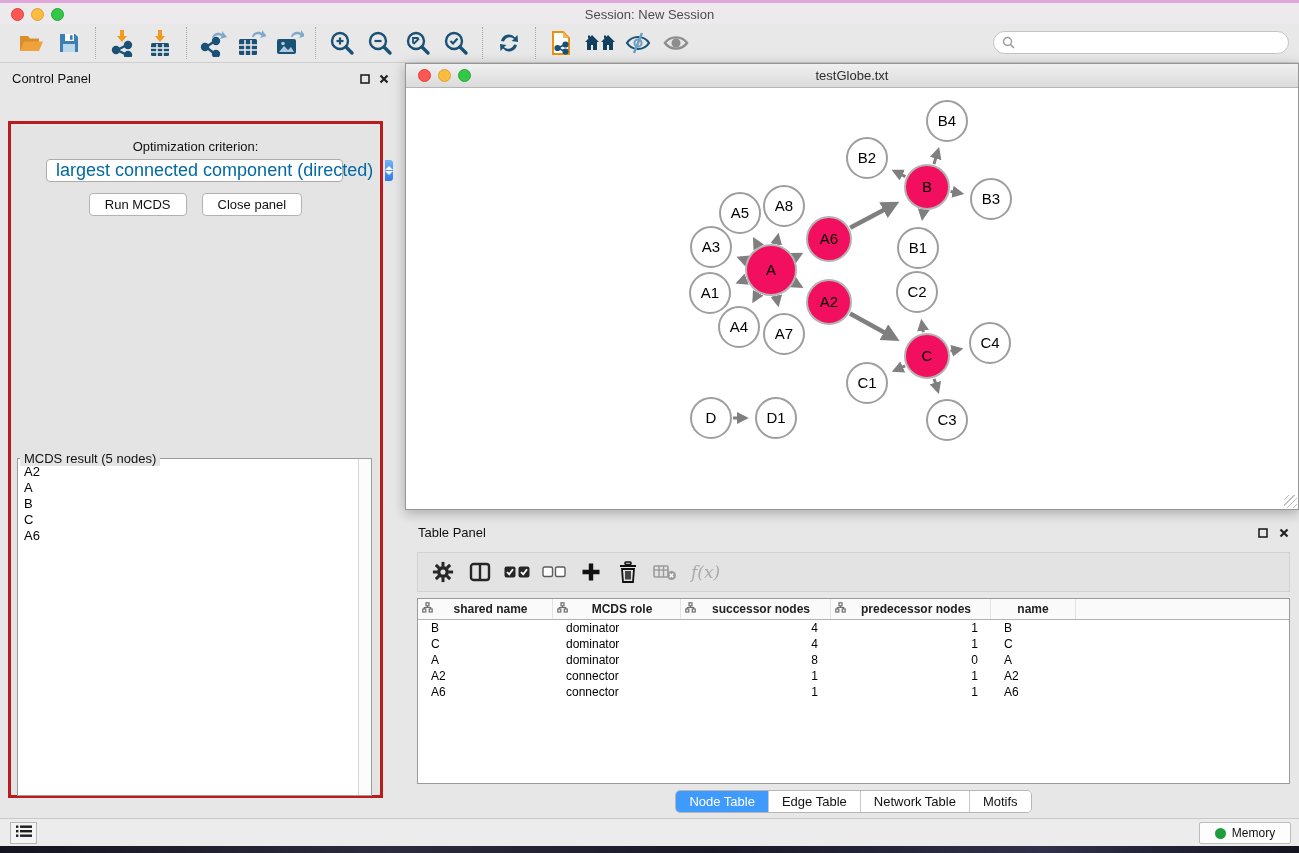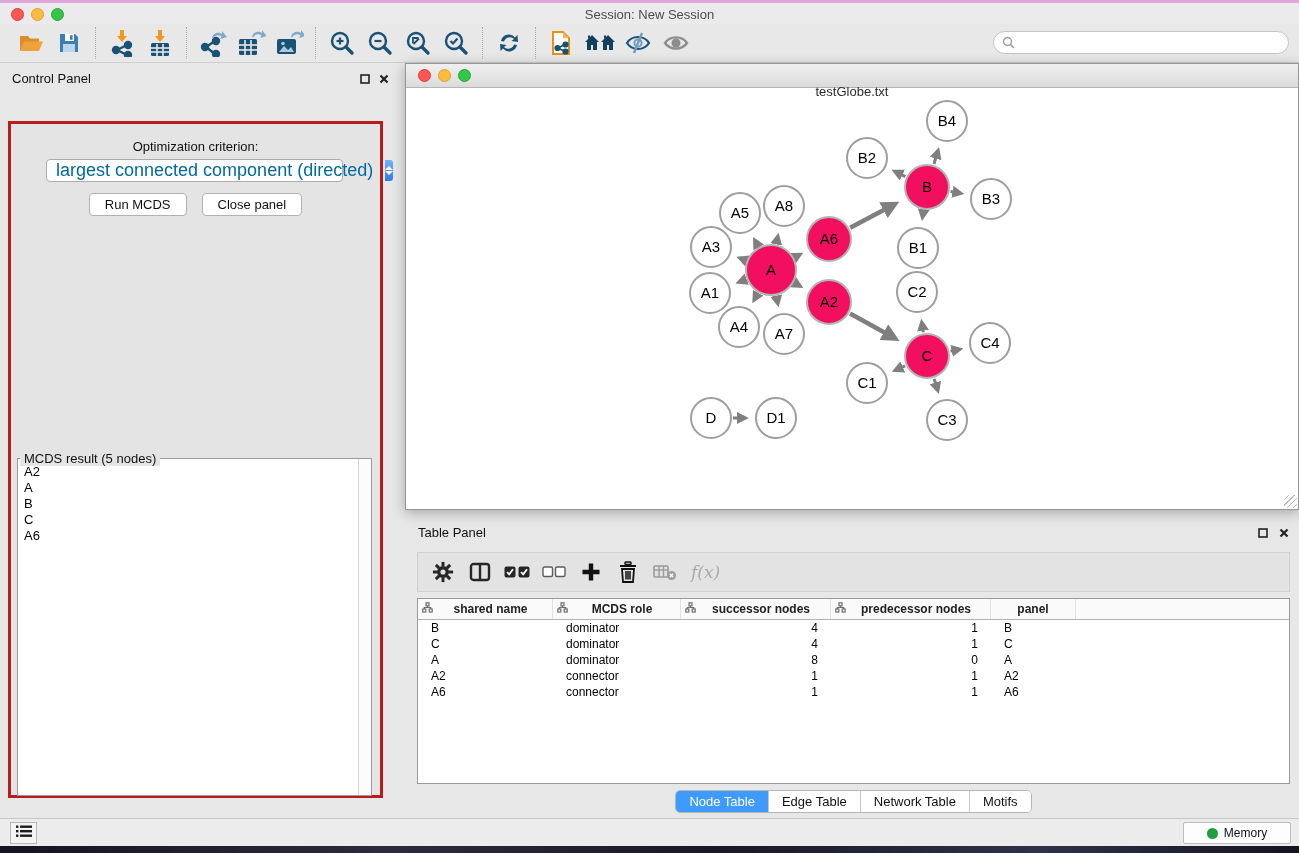--- a/index.html
+++ b/index.html
@@ -98,21 +98,21 @@
   .net-window {
     position:absolute; left:405px; top:63px; width:894px; height:447px;
     background:#fff; border:1px solid #969696; box-shadow:0 3px 12px rgba(0,0,0,.28);
   }
   .net-titlebar {
     position:absolute; top:0; left:0; right:0; height:24px;
     background:linear-gradient(#F0F0F0,#DBDBDB); border-bottom:1px solid #B4B4B4;
   }
   .net-titlebar .tl { top:5px; }
   .net-titlebar .tl.red { left:12px; } .net-titlebar .tl.yel { left:32px; } .net-titlebar .tl.grn { left:52px; }
-  .net-title { position:absolute; left:0; right:0; top:20px; text-align:center; font-size:13px; color:#2d2d2d; }
+  .net-title { position:absolute; left:0; right:0; top:4px; text-align:center; font-size:13px; color:#2d2d2d; }
   .net-canvas { position:absolute; top:25px; left:0; right:0; bottom:0; }
   .net-canvas svg { display:block; }
   .resize-grip {
     position:absolute; right:1px; bottom:1px; width:13px; height:13px;
     background:repeating-linear-gradient(135deg, transparent 0 3px, #BDBDBD 3px 4px);
   }
   
   .tp-title { position:absolute; left:418px; top:525px; font-size:13px; color:#111; }
   .tp-float { left:1256px; top:526px; }
   .tp-close { left:1277px; top:526px; }
@@ -148,21 +148,21 @@
   .statusbar {
     position:absolute; left:0; right:0; top:818px; height:28px;
     background:#ECECEC; border-top:1px solid #C8C8C8;
   }
   .list-btn {
     position:absolute; left:10px; top:3px; width:27px; height:22px;
     background:#F4F4F4; border:1px solid #B7B7B7;
     display:flex; align-items:center; justify-content:center;
   }
   .memory-btn {
-    position:absolute; right:8px; top:3px; width:108px; height:22px;
+    position:absolute; right:8px; top:3px; width:92px; height:22px;
     background:#FDFDFD; border:1px solid #BDBDBD; border-radius:2px;
     display:flex; align-items:center; justify-content:center; gap:6px;
     font-size:12px; color:#111;
   }
   .memory-dot { width:11px; height:11px; border-radius:50%; }
   .desktop-strip {
     position:absolute; left:0; right:0; top:846px; height:7px;
     background:linear-gradient(90deg,#141420,#2b2b3d 30%,#181826 55%,#30304a 80%,#141420);
   }
   .icon-svg { display:block; }
@@ -667,21 +667,21 @@
               <g fill="none" stroke="#6e6e6e" stroke-width="1.2">
                 <rect x="4" y="0.8" width="3" height="3"></rect>
                 <rect x="0.8" y="7" width="3" height="3"></rect>
                 <rect x="7.2" y="7" width="3" height="3"></rect>
                 <path d="M5.5 4 v1.5 M2.3 7 v-1.5 h6.4 v1.5"></path>
               </g>
             </svg></span>
         <span class="hlabel">predecessor nodes</span>
       </div>
       <div class="th">
-        <span class="hlabel">panel</span>
+        <span class="hlabel">name</span>
       </div>
       <div class="th"></div>
     </div>
     <div class="trow">
       <div class="td">B</div>
       <div class="td">dominator</div>
       <div class="td num">4</div>
       <div class="td num">1</div>
       <div class="td">B</div>
         <div></div>

